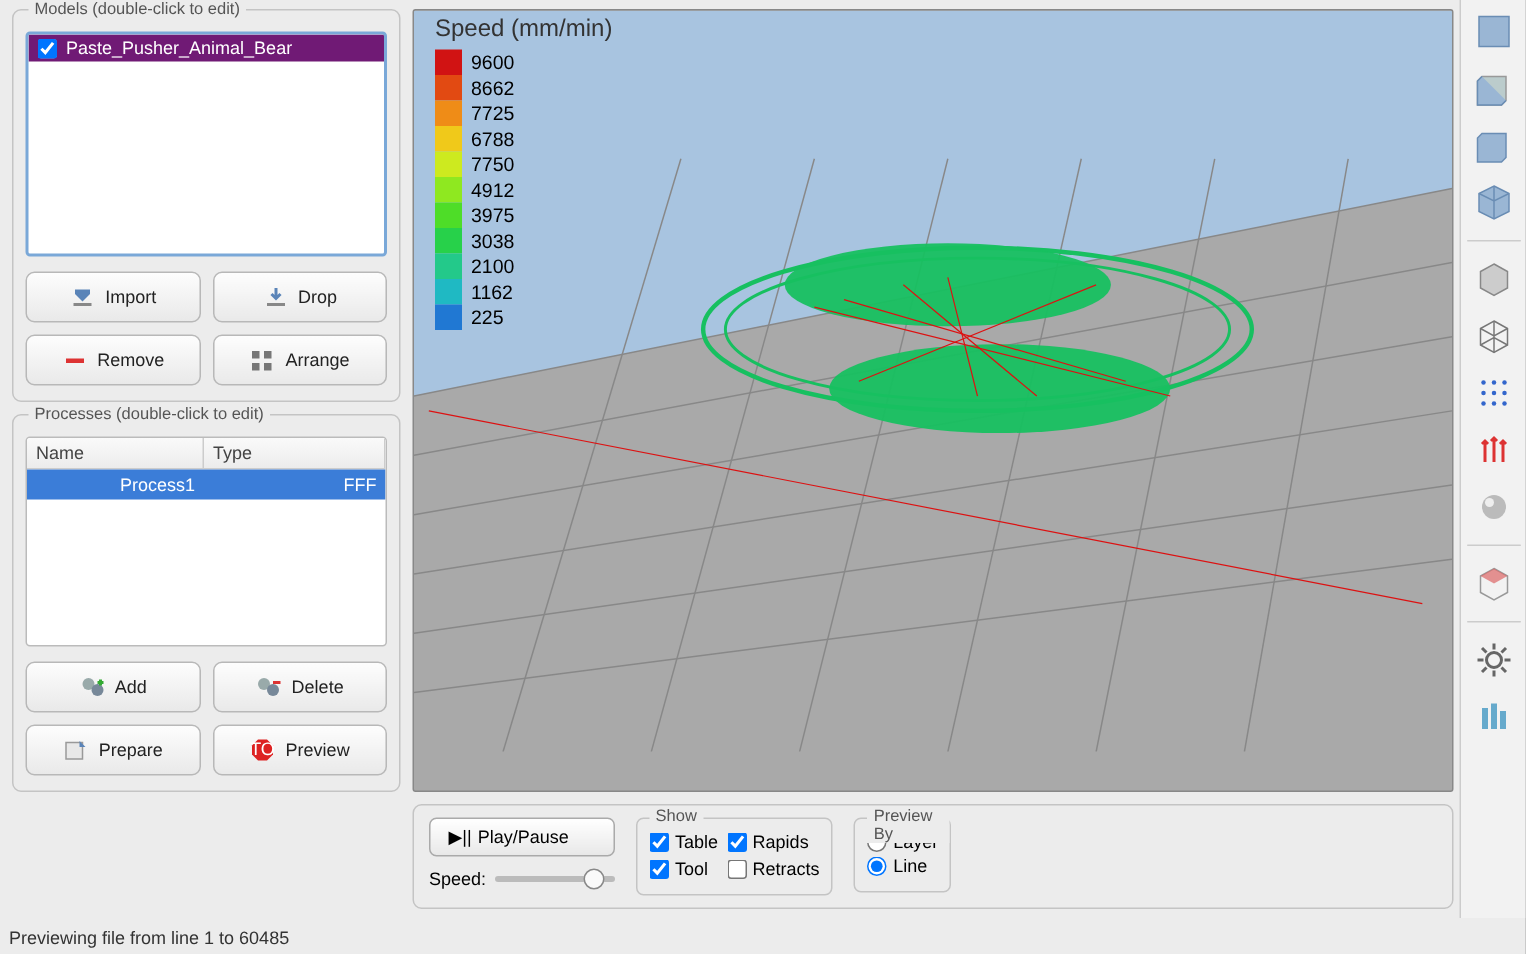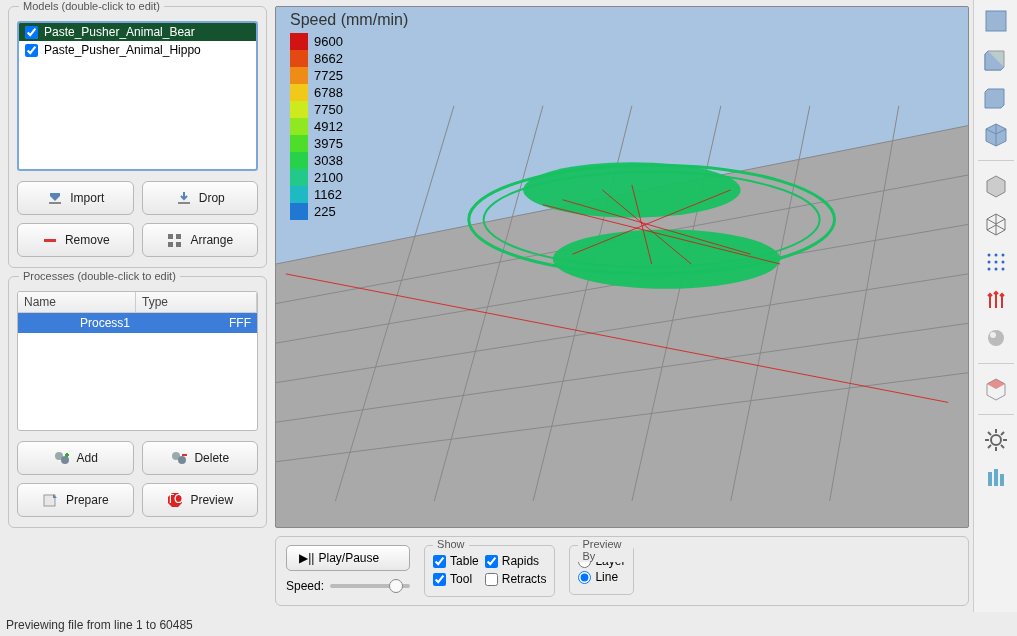--- a/index.html
+++ b/index.html
@@ -3,21 +3,21 @@
 <meta charset="utf-8">
 <style>
 * { box-sizing: border-box; margin: 0; padding: 0; font-family: "Lucida Grande", Arial, sans-serif; font-size: 12px; }
 body { background: #ececec; width: 1017px; height: 636px; overflow: hidden; position: relative; }
 .layout { display: flex; height: 612px; }
 .left-col { width: 275px; padding: 6px 8px 6px 8px; display: flex; flex-direction: column; gap: 8px; }
 .panel { border: 1px solid #c4c4c4; border-radius: 6px; background: #ececec; position: relative; padding: 14px 8px 10px 8px; }
 .panel-title { position: absolute; top: -7px; left: 10px; background: #ececec; padding: 0 4px; color: #555; font-size: 11px; }
 .list-box { background: #fff; border: 2px solid #7aa8d8; border-radius: 3px; height: 150px; overflow: auto; }
 .list-row { display: flex; align-items: center; gap: 6px; padding: 2px 6px; white-space: nowrap; }
-.list-row.selected { background: #14532d; color: #fff; }
+.list-row.selected { background: #701a75; color: #fff; }
 .list-row input[type=checkbox] { width: 13px; height: 13px; }
 .btn-grid { display: grid; grid-template-columns: 1fr 1fr; gap: 8px; margin-top: 10px; }
 .btn { background: linear-gradient(#fdfdfd,#e9e9e9); border: 1px solid #b8b8b8; border-radius: 6px; height: 34px; display: flex; align-items: center; justify-content: center; gap: 6px; cursor: pointer; color: #222; }
 .proc-table { background: #fff; border: 1px solid #bbb; border-radius: 3px; height: 140px; overflow: hidden; }
 .proc-head { display: flex; background: linear-gradient(#fafafa,#ececec); border-bottom: 1px solid #ccc; }
 .proc-head div { padding: 3px 6px; border-right: 1px solid #ccc; color: #444; }
 .proc-head .c1 { width: 118px; } .proc-head .c2 { flex: 1; }
 .proc-row { display: flex; }
 .proc-row div { padding: 3px 6px; text-align: right; }
 .proc-row .c1 { width: 118px; } .proc-row .c2 { flex: 1; }
@@ -55,24 +55,20 @@
 
 <div class="layout">
 
   <div class="left-col">
     <div class="panel">
       <div class="panel-title">Models (double-click to edit)</div>
       <div class="list-box">
         <div class="list-row selected">
           <input type="checkbox" checked="" style="">
           <span>Paste_Pusher_Animal_Bear</span>
-        </div>
-        <div class="list-row">
-          <input type="checkbox" checked="" style="">
-          <span>Paste_Pusher_Animal_Hippo</span>
         </div>
       </div>
       <div class="btn-grid">
         <button class="btn">
           <span class="icon">
               <svg width="18" height="18">
                 <path d="M4 4h10v3l-5 5-5-5V4z" fill="#5a84b8"></path>
                 <rect x="3" y="13" width="12" height="2" fill="#888"></rect>
               </svg>
             </span>

